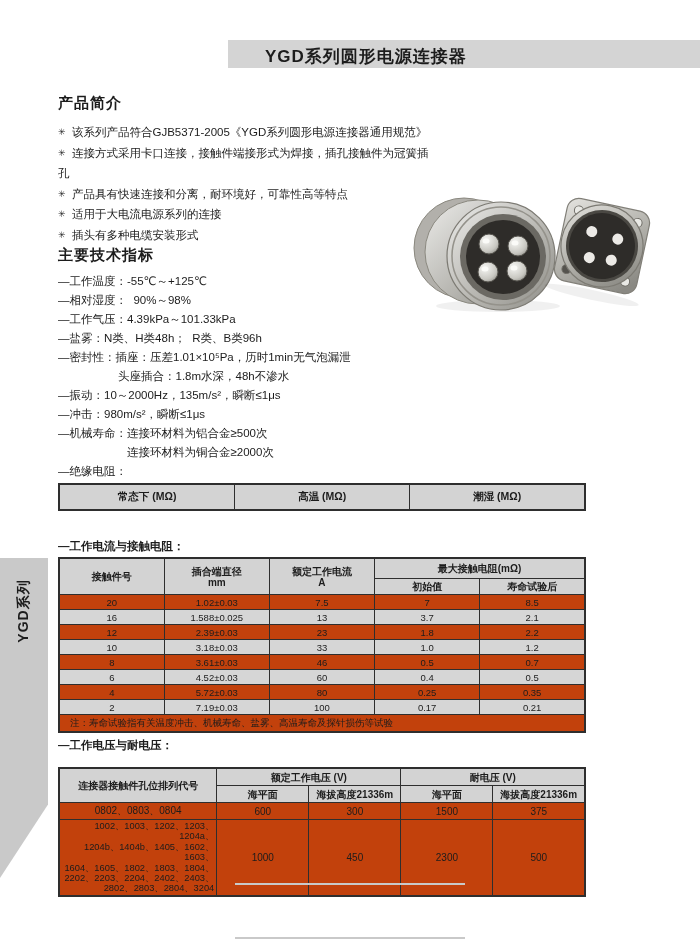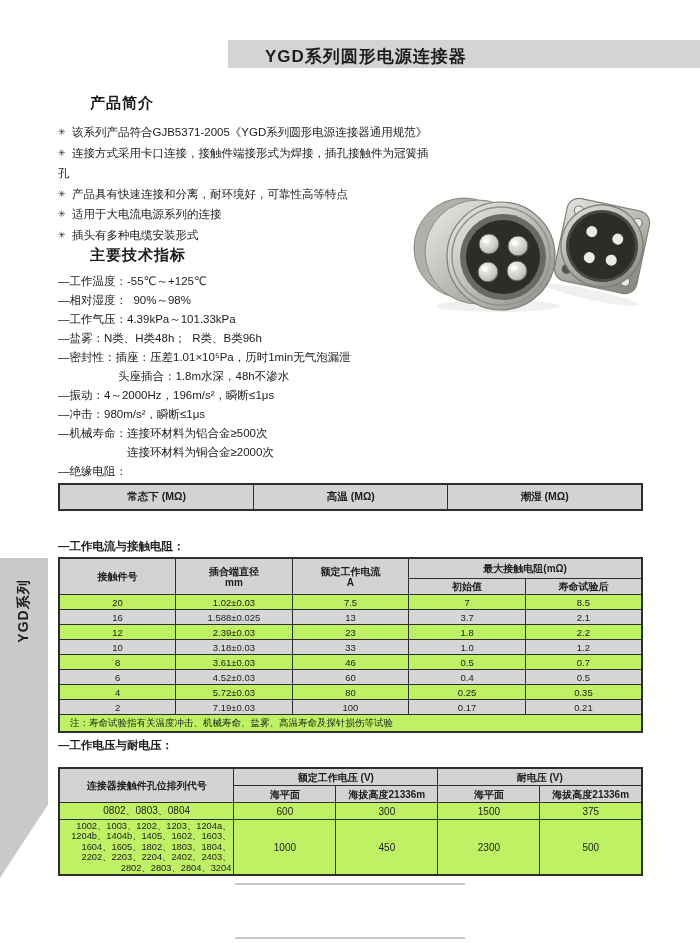--- a/index.html
+++ b/index.html
@@ -11,34 +11,34 @@
   
   .title-bar {
     position:absolute; left:228px; top:40px; width:472px; height:28px;
     background:#d4d4d4;
   }
   .title-bar .title {
     font-size:17px; font-weight:bold; line-height:33px; padding-left:37px;
     letter-spacing:1px;
   }
   
-  .sec-heading { font-size:15px; font-weight:bold; letter-spacing:1px;margin-left:32px; }
+  .sec-heading { font-size:15px; font-weight:bold; letter-spacing:1px; }
   
   .intro { position:absolute; left:58px; top:94px; width:380px; }
   .intro ul { list-style:none; margin:9px 0 0 0; padding:0; }
   .intro li { font-size:11.5px; line-height:20.5px; white-space:pre-wrap; }
   .intro li .bullet { display:inline-block; width:14px; color:#2a2a2a; font-size:9px; vertical-align:1px; }
   
   .specs { position:absolute; left:58px; top:246px; width:400px; }
   .specs .lines { margin-top:7px; }
   .spec-line { font-size:11.5px; line-height:19px; white-space:pre-wrap; }
   .spec-line.indent-1 { padding-left:60px; }
   .spec-line.indent-2 { padding-left:69px; }
   
-  table { border-collapse:collapse; table-layout:fixed; width:585px; background:#bef264;padding-left:40px; }
+  table { border-collapse:collapse; table-layout:fixed; width:528px; background:#c2410c;padding-left:40px; }
   table { border:2px solid #2e2e2e; }
   th,td { border:1px solid #2e2e2e; text-align:center; padding:0; overflow:hidden; }
   th { background:#d3d3d3; font-weight:bold; }
   .tbl-label { position:absolute; left:58px; font-size:11.5px; font-weight:bold; }
   
   .t1 { position:absolute; left:58px; top:483px; }
   .t1 th { height:24px; font-size:10.5px; }
   .t1 td { height:21px; font-size:10.5px; }
   
   .t2 { position:absolute; left:58px; top:557px; }
@@ -152,21 +152,21 @@
 
   <div class="specs">
     <div class="sec-heading">主要技术指标</div>
     <div class="lines">
       <div class="spec-line">—工作温度：-55℃～+125℃</div>
       <div class="spec-line">—相对湿度：  90%～98%</div>
       <div class="spec-line">—工作气压：4.39kPa～101.33kPa</div>
       <div class="spec-line">—盐雾：N类、H类48h；  R类、B类96h</div>
       <div class="spec-line">—密封性：插座：压差1.01×10⁵Pa，历时1min无气泡漏泄</div>
       <div class="spec-line indent-1">头座插合：1.8m水深，48h不渗水</div>
-      <div class="spec-line">—振动：4～2000Hz，196m/s²，瞬断≤1μs</div>
+      <div class="spec-line">—振动：10～2000Hz，135m/s²，瞬断≤1μs</div>
       <div class="spec-line">—冲击：980m/s²，瞬断≤1μs</div>
       <div class="spec-line">—机械寿命：连接环材料为铝合金≥500次</div>
       <div class="spec-line indent-2">连接环材料为铜合金≥2000次</div>
       <div class="spec-line">—绝缘电阻：</div>
     </div>
   </div>
 
   <table class="t1">
     <colgroup>
         <col style="width:33.4%">

